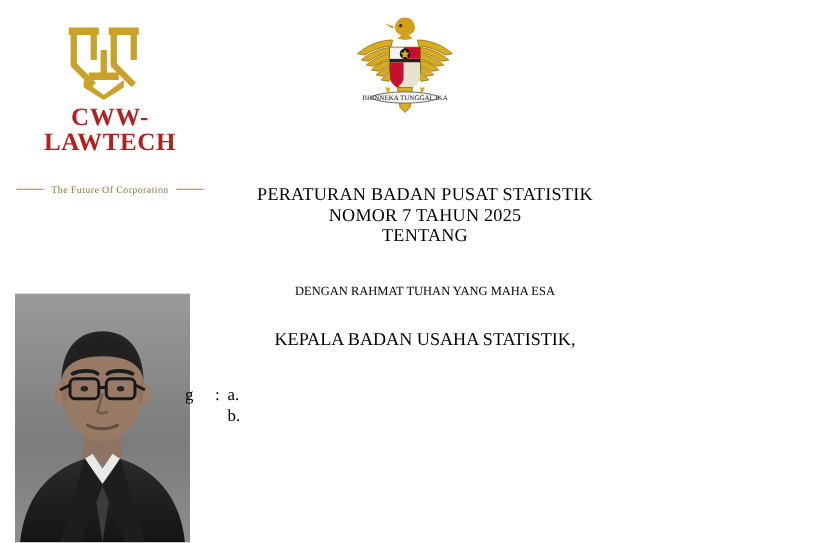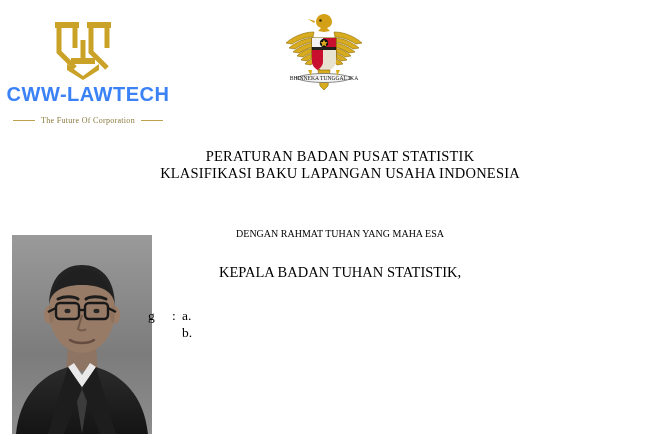--- a/index.html
+++ b/index.html
@@ -25,29 +25,29 @@
     text-align: center;
   }
   #logo-mark {
     width: 78px;
     height: 62px;
     margin: 0 auto 4px auto;
     position: relative;
   }
   #logo-mark svg { display: block; }
   #logo-wordmark {
-    font-family: Liberation Sans, sans-serif;
+    font-family: Liberation Serif, serif;
     font-weight: bold;
     font-size: 20px;
     letter-spacing: 0.5px;
-    color: #3b82f6;
+    color: #b91c1c;
     line-height: 1;
   }
   #logo-tagline-row {
-    margin-top: 12px;
+    margin-top: 23px;
     display: flex;
     align-items: center;
     justify-content: center;
     gap: 6px;
   }
   .tag-rule {
     height: 1px;
     background: #bda24a;
     width: 22px;
   }
@@ -209,25 +209,26 @@
     <path d="M40 60 L52 60 L50 76 L46 80 L42 76 Z" fill="#d9ab1e" stroke="#8a6a00" stroke-width="0.6"></path>
 
     <path d="M18 68 C28 62 64 62 74 68 C64 74 28 74 18 68 Z" fill="#f1f1f1" stroke="#6b6b6b" stroke-width="0.8"></path>
     <text x="46" y="70.2" font-family="Liberation Serif, serif" font-size="5.6" text-anchor="middle" fill="#222">BHINNEKA TUNGGAL IKA</text>
     <path d="M30 60 L34 60 L33 66 Z M58 60 L62 60 L59 66 Z" fill="#d9ab1e"></path>
   </svg>
 </div>
 
 <div id="doc-head">
   <div class="line">PERATURAN BADAN PUSAT STATISTIK</div>
-  <div class="line">KLASIFIKASI BAKU LAPANGAN USAHA INDONESIA</div>
+  <div class="line">NOMOR 7 TAHUN 2025</div>
+  <div class="line">TENTANG</div>
 </div>
 
 <div id="rahmat">DENGAN RAHMAT TUHAN YANG MAHA ESA</div>
-<div id="kepala">KEPALA BADAN TUHAN STATISTIK,</div>
+<div id="kepala">KEPALA BADAN USAHA STATISTIK,</div>
 
 <div id="photo">
   <svg width="140" height="199" viewBox="0 0 140 199" xmlns="http://www.w3.org/2000/svg">
     <defs>
       <linearGradient id="bg" x1="0" y1="0" x2="0" y2="1">
         <stop offset="0%" stop-color="#9a9a9a"></stop>
         <stop offset="60%" stop-color="#7c7c7c"></stop>
         <stop offset="100%" stop-color="#8d8d8d"></stop>
       </linearGradient>
       <linearGradient id="suit" x1="0" y1="0" x2="0" y2="1">

